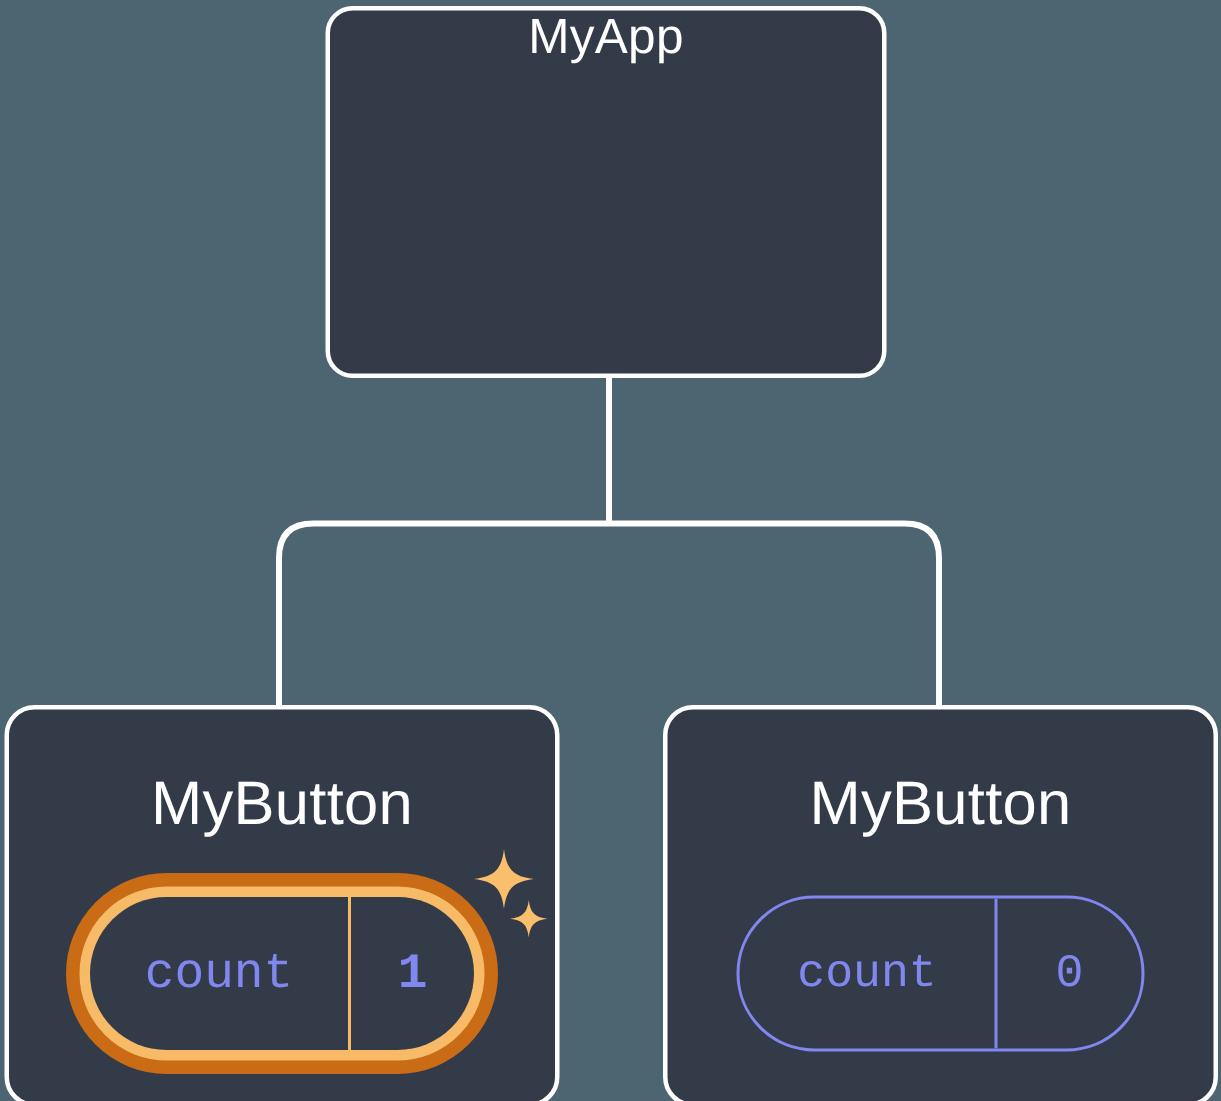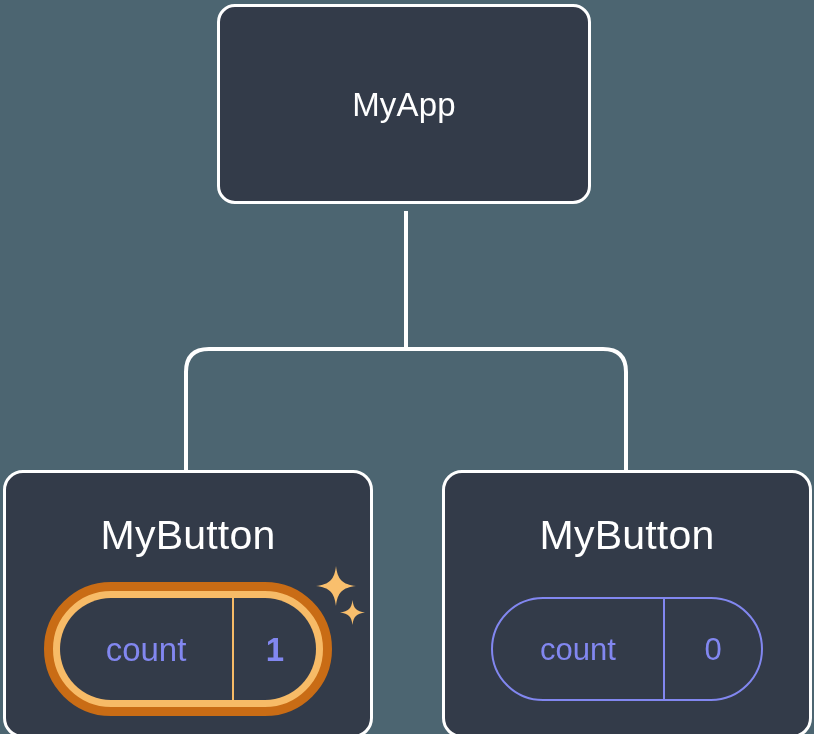--- a/index.html
+++ b/index.html
@@ -40,22 +40,21 @@
     display: flex;
     flex-direction: column;
     align-items: center;
   }
 
   
   #node-root {
     left: 217px;
     top: 4px;
     width: 374px;
-    height: 200px;
-    justify-content: center;
+    height: 248px;
   }
   #node-root .node-title {
     font-size: 33px;
     line-height: 1;
     color: #ffffff;
     font-weight: 400;
     letter-spacing: 0.2px;
   }
 
   
@@ -76,20 +75,21 @@
     letter-spacing: 0.2px;
   }
 
   
   .pill-wrap {
     position: relative;
     margin-top: 26px;
     display: flex;
     align-items: center;
     justify-content: flex-end;
+    font-family: Liberation Mono, monospace;
   }
 
   .pill {
     display: flex;
     align-items: stretch;
     border-radius: 999px;
     overflow: hidden;
   }
   .pill .pill-key,
   .pill .pill-val {

